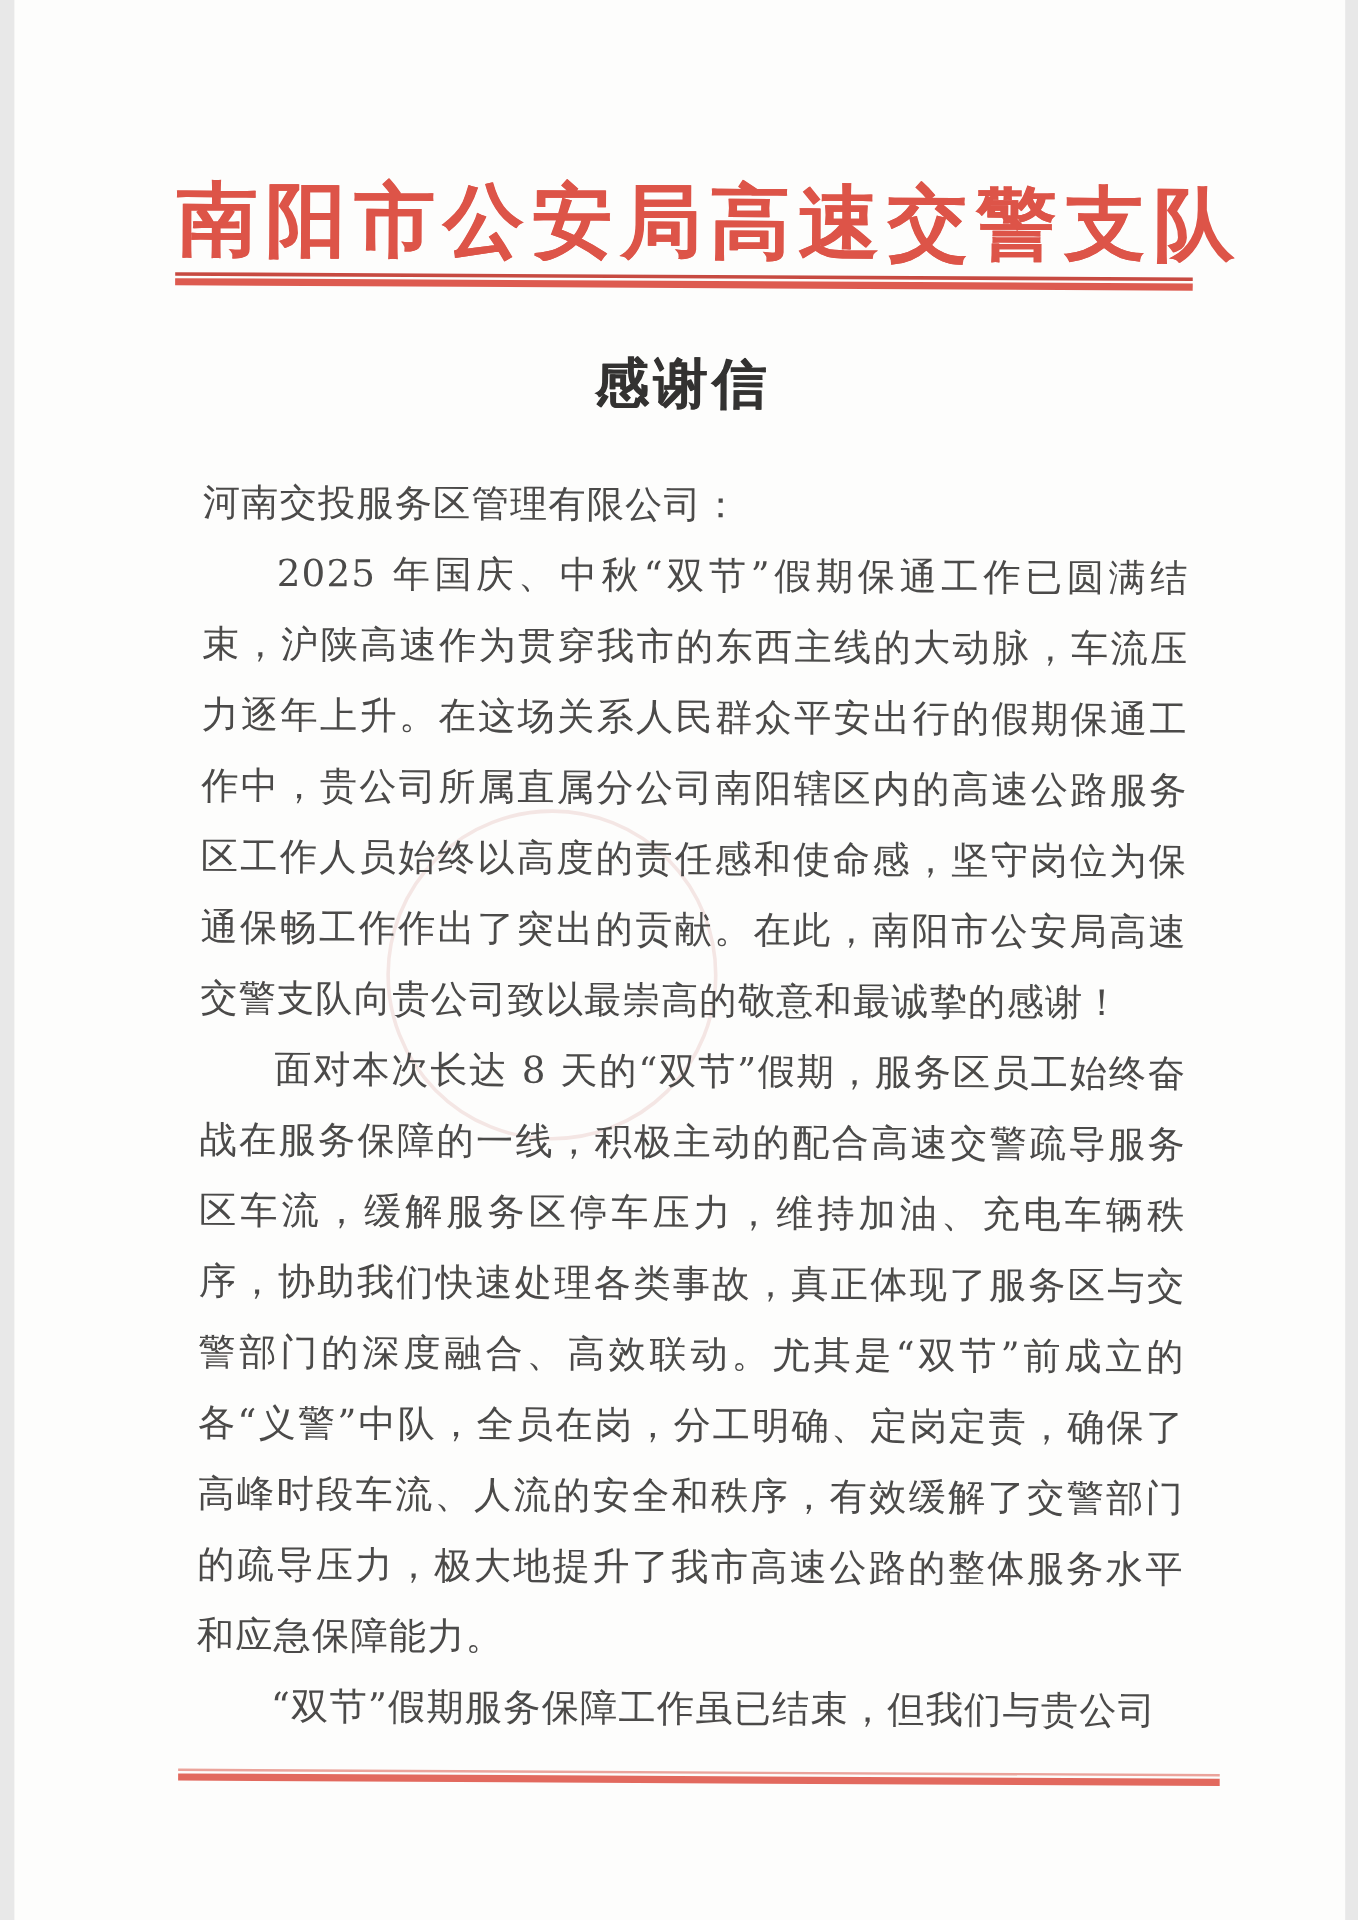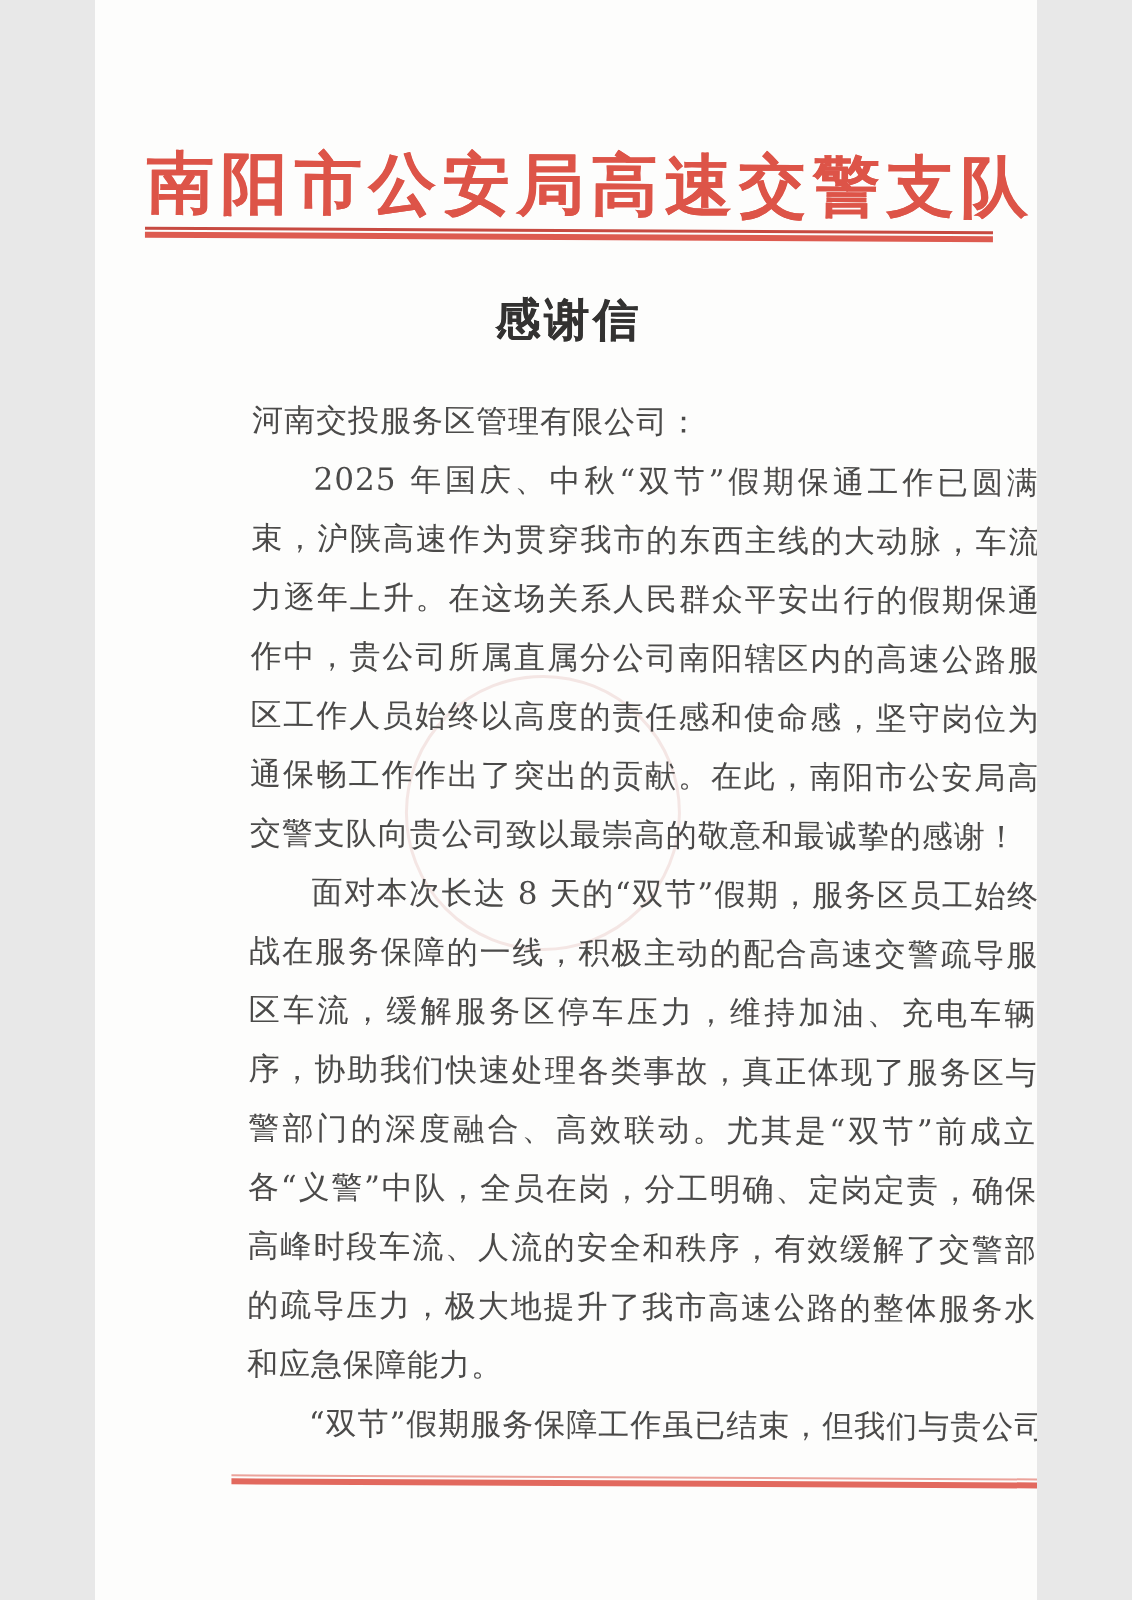--- a/index.html
+++ b/index.html
@@ -2,21 +2,21 @@
 <html><head>
 <meta charset="utf-8">
 <style>
   html, body {
     margin: 0;
     padding: 0;
     background: #e8e8e8;
   }
   .page {
     position: relative;
-    width: 942px;
+    width: 1109px;
     height: 1600px;
     margin: 0 auto;
     background: #fdfdfc;
     overflow: hidden;
     font-family: "DejaVu Serif", serif;
   }
   .tilt {
     position: absolute;
     inset: 0;
     transform: rotate(0.3deg);

